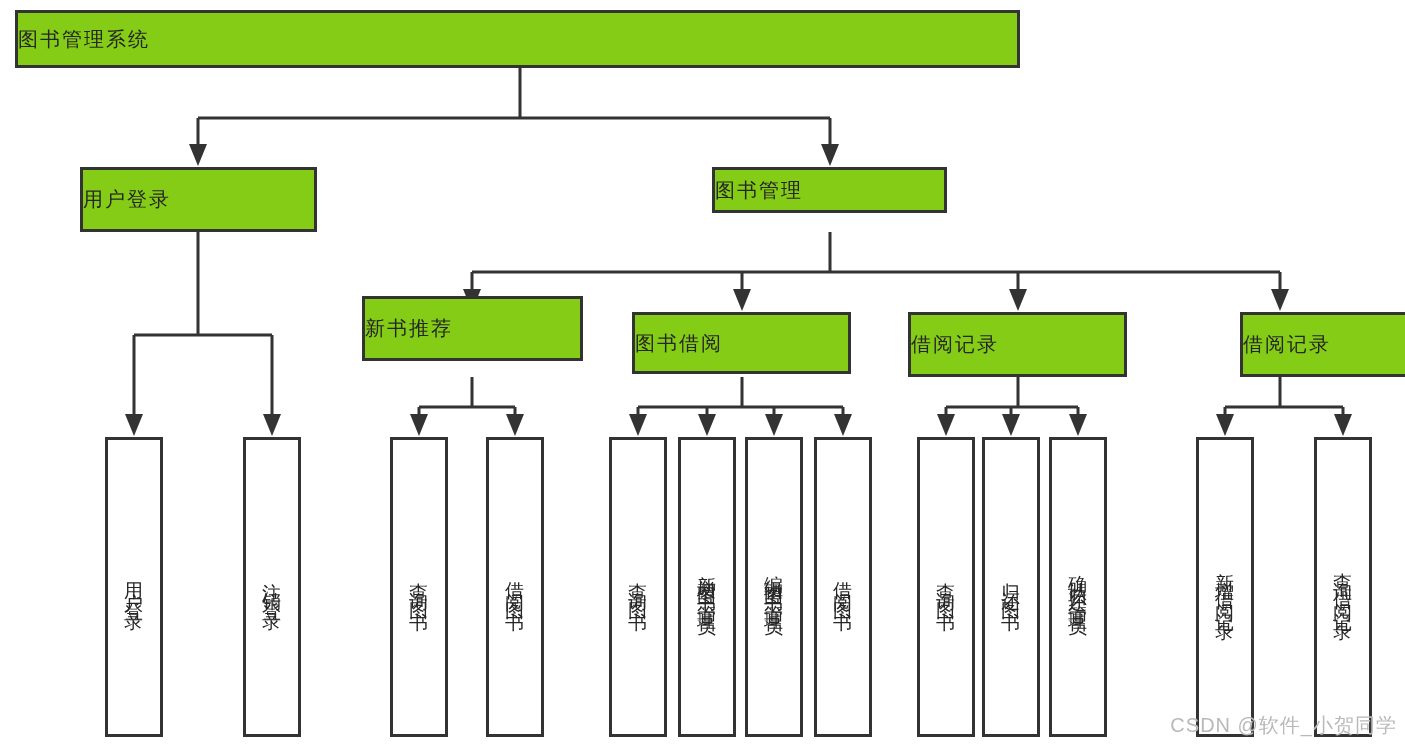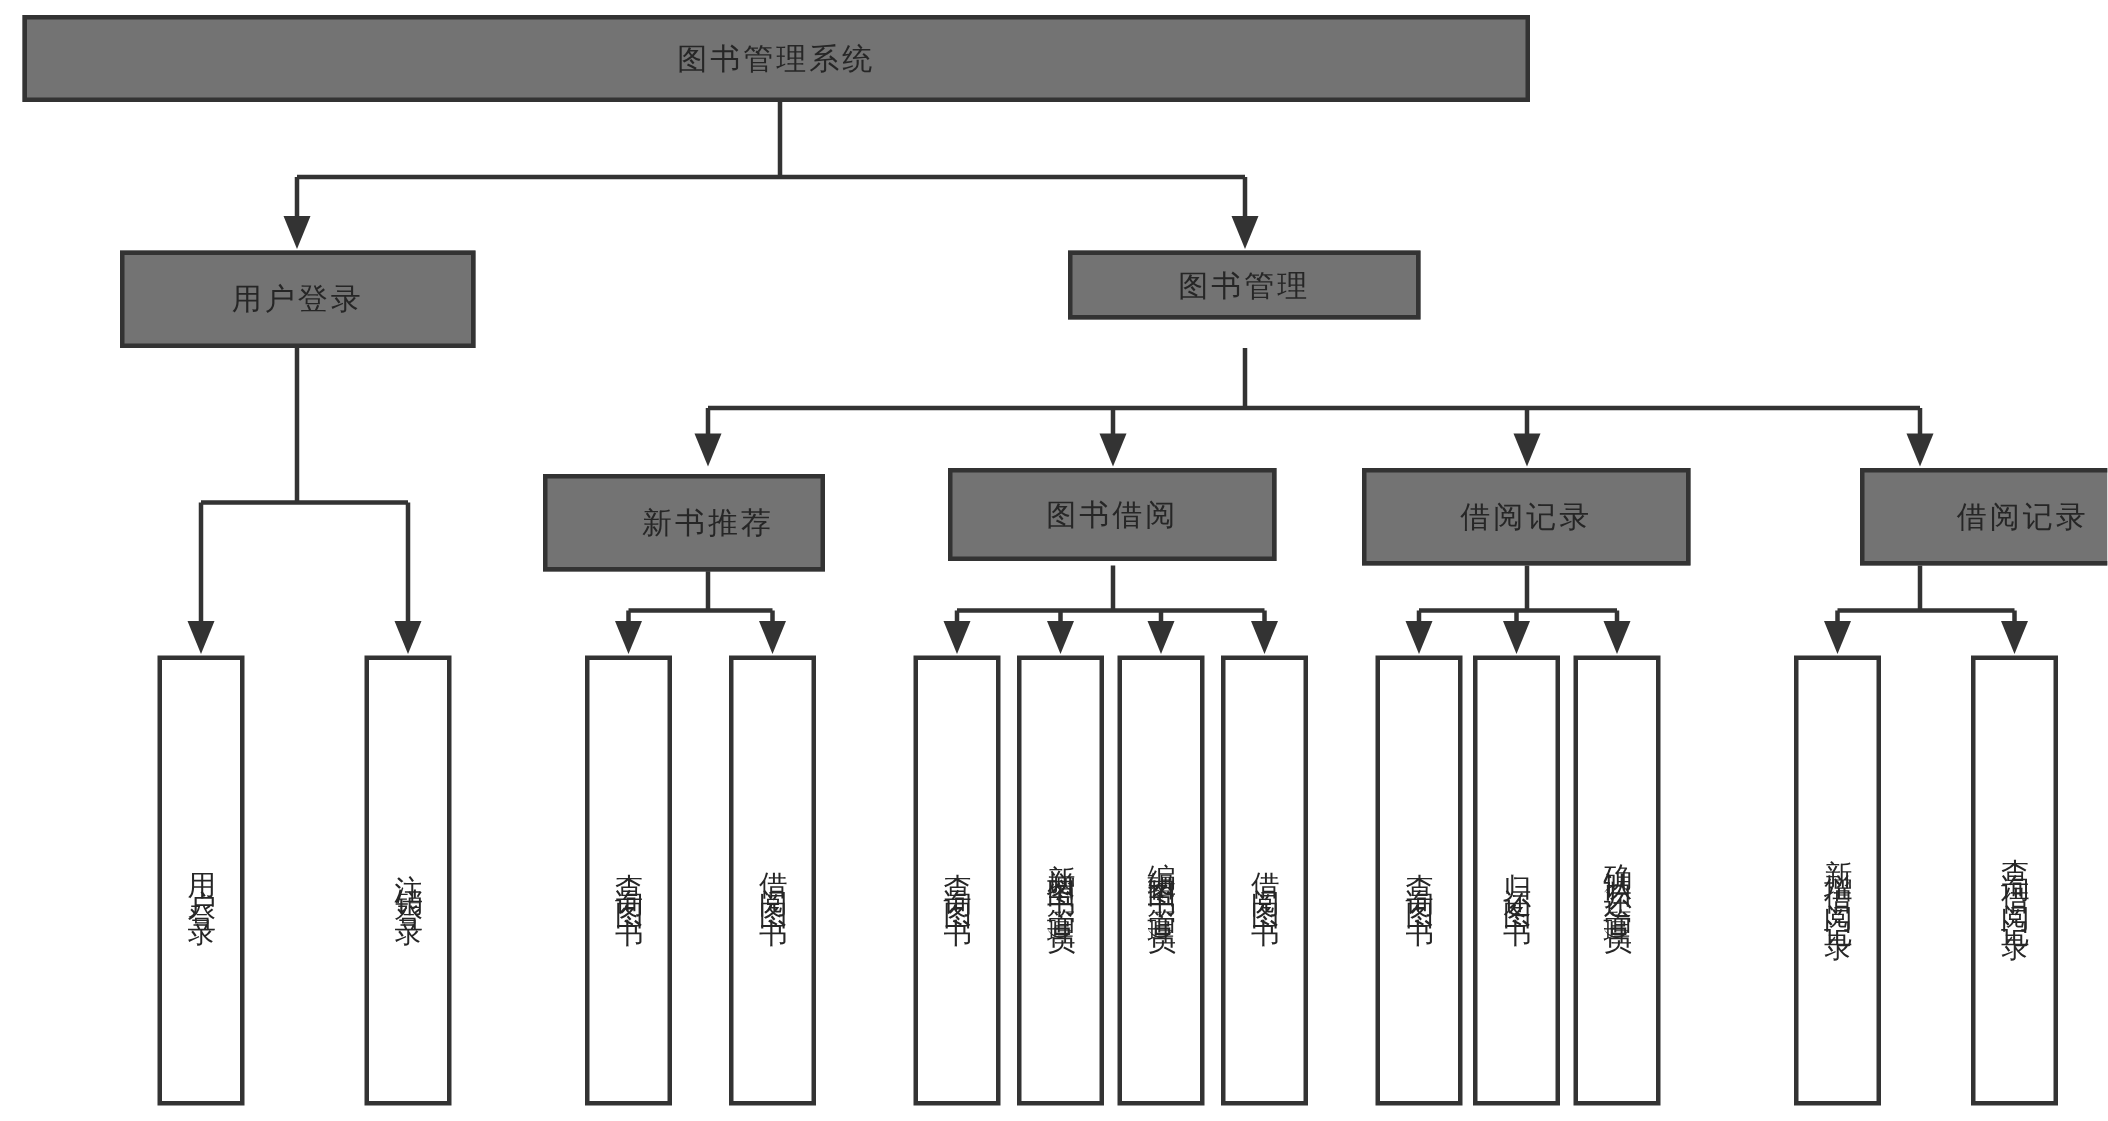--- a/index.html
+++ b/index.html
@@ -2,22 +2,22 @@
 <html><head>
 <meta charset="utf-8">
 <style>
   html,body{margin:0;padding:0;background:#ffffff;}
   #canvas{
     position:relative;width:1405px;height:747px;background:#ffffff;
     font-family:"Liberation Sans","DejaVu Sans",sans-serif;overflow:hidden;
   }
   #wires{position:absolute;left:0;top:0;z-index:0;}
   .hbox{
-    position:absolute;box-sizing:border-box;background:#737373;
-    border:3px solid #333333;display:flex;align-items:center;justify-content:center;
+    position:absolute;box-sizing:border-box;background:#84cc16;
+    border:3px solid #333333;display:flex;align-items:center;
     z-index:1;
   }
   .hbox .lbl{
     color:#262626;font-size:20px;letter-spacing:2px;white-space:nowrap;
   }
   .vbox{
     position:absolute;box-sizing:border-box;background:#ffffff;
     border:3px solid #333333;display:flex;align-items:center;justify-content:center;
     z-index:1;
   }
@@ -88,21 +88,21 @@
     <span class="lbl">图书管理系统</span>
   </div>
 
   <div class="hbox" style="left:80px;top:167px;width:237px;height:65px;">
     <span class="lbl">用户登录</span>
   </div>
   <div class="hbox" style="left:712px;top:167px;width:235px;height:46px;">
     <span class="lbl">图书管理</span>
   </div>
 
-  <div class="hbox" style="left:362px;top:316px;width:188px;height:65px;padding-left:32px;">
+  <div class="hbox" style="left:362px;top:296px;width:221px;height:65px;">
     <span class="lbl">新书推荐</span>
   </div>
   <div class="hbox" style="left:632px;top:312px;width:219px;height:62px;">
     <span class="lbl">图书借阅</span>
   </div>
   <div class="hbox" style="left:908px;top:312px;width:219px;height:65px;">
     <span class="lbl">借阅记录</span>
   </div>
   <div class="hbox" style="left:1240px;top:312px;width:217px;height:65px;">
     <span class="lbl">借阅记录</span>
@@ -145,14 +145,15 @@
     <span class="lbl" style="letter-spacing:6px;">确认归还（管理员）</span>
   </div>
 
   <div class="vbox" style="left:1196px;top:437px;width:58px;height:300px;">
     <span class="lbl">新增借阅记录</span>
   </div>
   <div class="vbox" style="left:1314px;top:437px;width:58px;height:300px;">
     <span class="lbl">查询借阅记录</span>
   </div>
 
+  <div id="wm">CSDN @软件_小贺同学</div>
 
 </div>
 
 </body></html>

